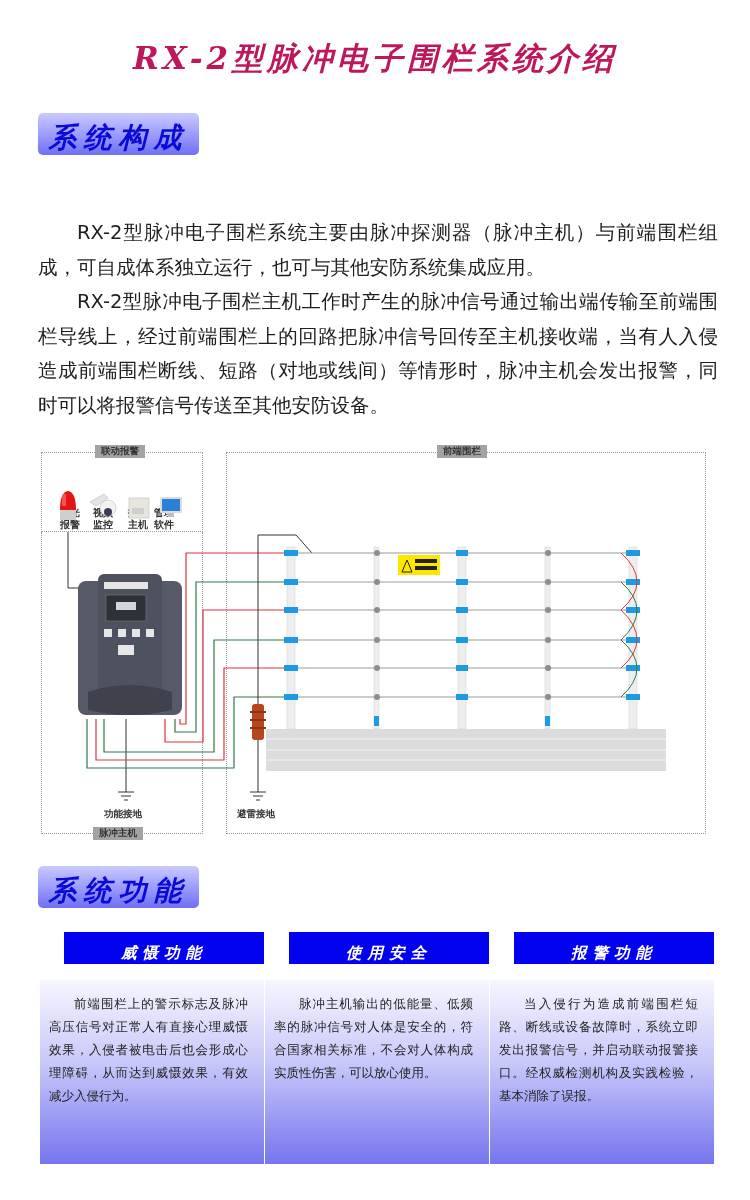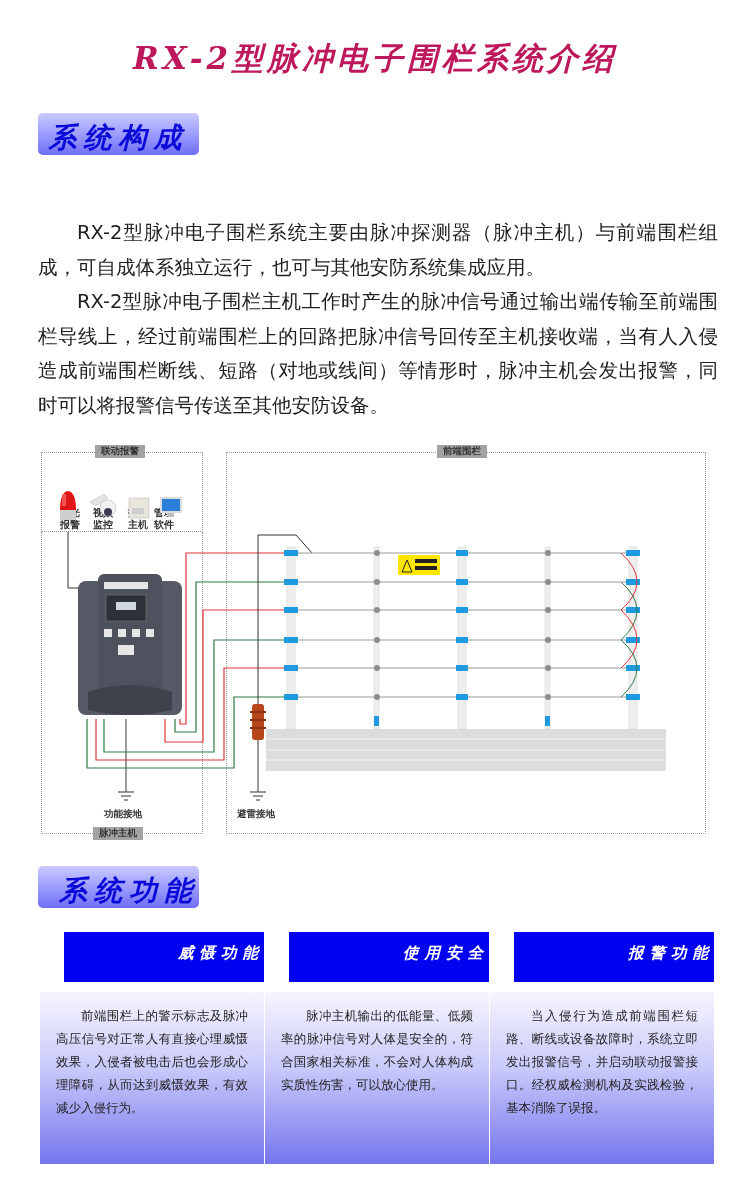--- a/index.html
+++ b/index.html
@@ -29,28 +29,28 @@
   .dash-box { position: absolute; border: 1.5px dotted #9a9a9a; }
   .box-label { position: absolute; background: #a3a3a3; font-size: 9.5px; font-weight: bold; color: #333; padding: 0 6px; }
   .dev-label { position: absolute; font-size: 10px; font-weight: bold; color: #333; text-align: center; line-height: 12px; width: 28px; margin-top: 40px; }
   .diagram svg { position: absolute; left: 0; top: 0; }
 
   
   .func-table { position: absolute; left: 40px; top: 932px; width: 674px; height: 232px; display: flex; }
   .func-col { flex: 1; display: flex; flex-direction: column; border-right: 1px solid #ffffff; }
   .func-col:last-child { border-right: none; }
   .func-head {
-    height: 50px; background: #0202f0; color: #ffffff; text-align: right; line-height: 41px;
+    height: 32px; background: #0202f0; color: #ffffff; text-align: center; line-height: 41px;
     font-family: "DejaVu Serif", serif; font-weight: bold; font-style: italic; font-size: 15.5px; letter-spacing: 6px; margin-left: 24px;
   }
   .func-body {
-    flex: 1; padding: 12px 16px 0 16px;
+    flex: 1; padding: 12px 16px 0 9px;
     background: linear-gradient(to bottom, #f6f6ff 0%, #c8c8fa 45%, #7575ee 100%);
     font-size: 12.5px; line-height: 23px; color: #222; text-indent: 2em; text-align: justify;
-    margin-top: 10px;
+    margin-top: 16px;
   }
 </style>
 </head>
 <body>
 
 <div class="page-title">RX-2型脉冲电子围栏系统介绍</div>
 
 <div class="section-badge" style="top:113px;">系统构成</div>
 
 <div class="intro">
@@ -213,21 +213,21 @@
       <path d="M364 130 L369 118 L374 130 Z" fill="none" stroke="#222" stroke-width="1"></path>
       <rect x="377" y="117" width="22" height="4" fill="#222"></rect>
       <rect x="377" y="124" width="22" height="4" fill="#222"></rect>
     </g>
   </svg>
 
   <div class="box-label" style="left:66px; top:366px; padding:0; background:none;">功能接地</div>
   <div class="box-label" style="left:199px; top:366px; padding:0; background:none;">避雷接地</div>
 </div>
 
-<div class="section-badge" style="top:866px;text-align:right;">系统功能</div>
+<div class="section-badge" style="top:866px;">系统功能</div>
 
 <div class="func-table">
   <div class="func-col">
     <div class="func-head">威慑功能</div>
     <div class="func-body">前端围栏上的警示标志及脉冲高压信号对正常人有直接心理威慑效果，入侵者被电击后也会形成心理障碍，从而达到威慑效果，有效减少入侵行为。</div>
   </div>
   <div class="func-col">
     <div class="func-head">使用安全</div>
     <div class="func-body">脉冲主机输出的低能量、低频率的脉冲信号对人体是安全的，符合国家相关标准，不会对人体构成实质性伤害，可以放心使用。</div>
   </div>

